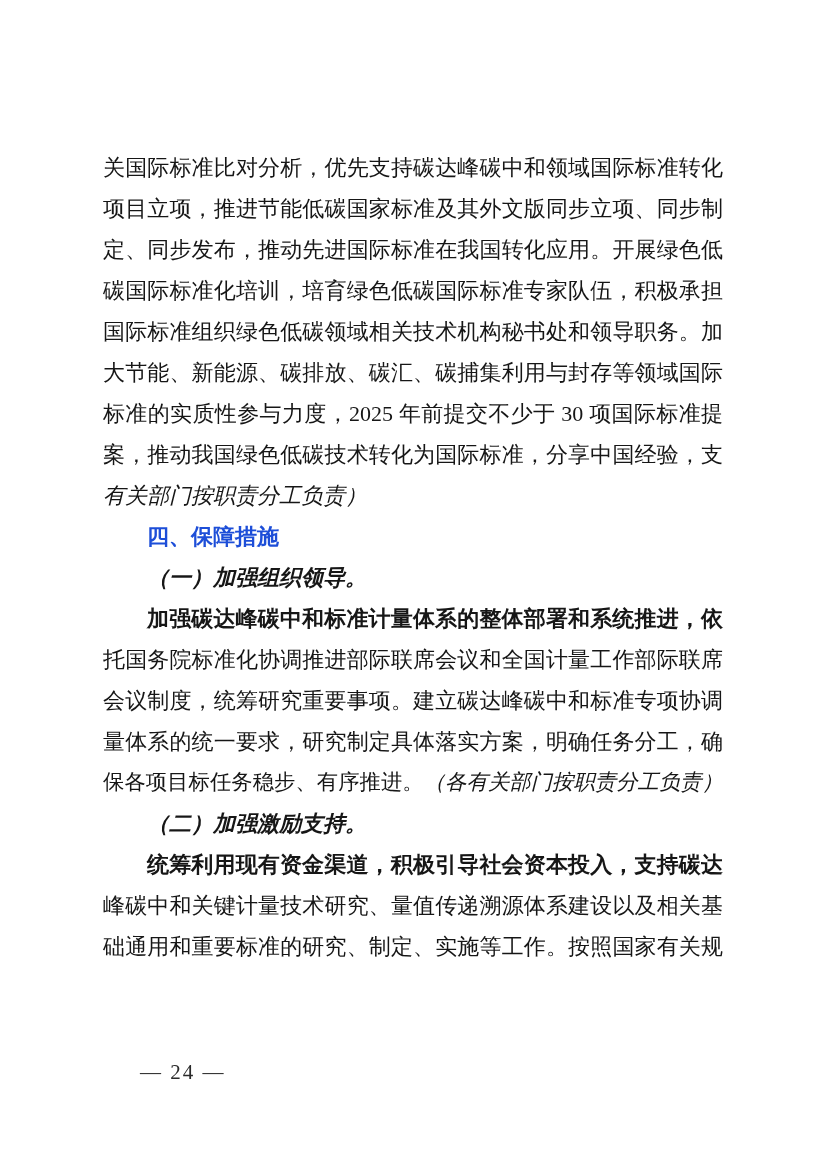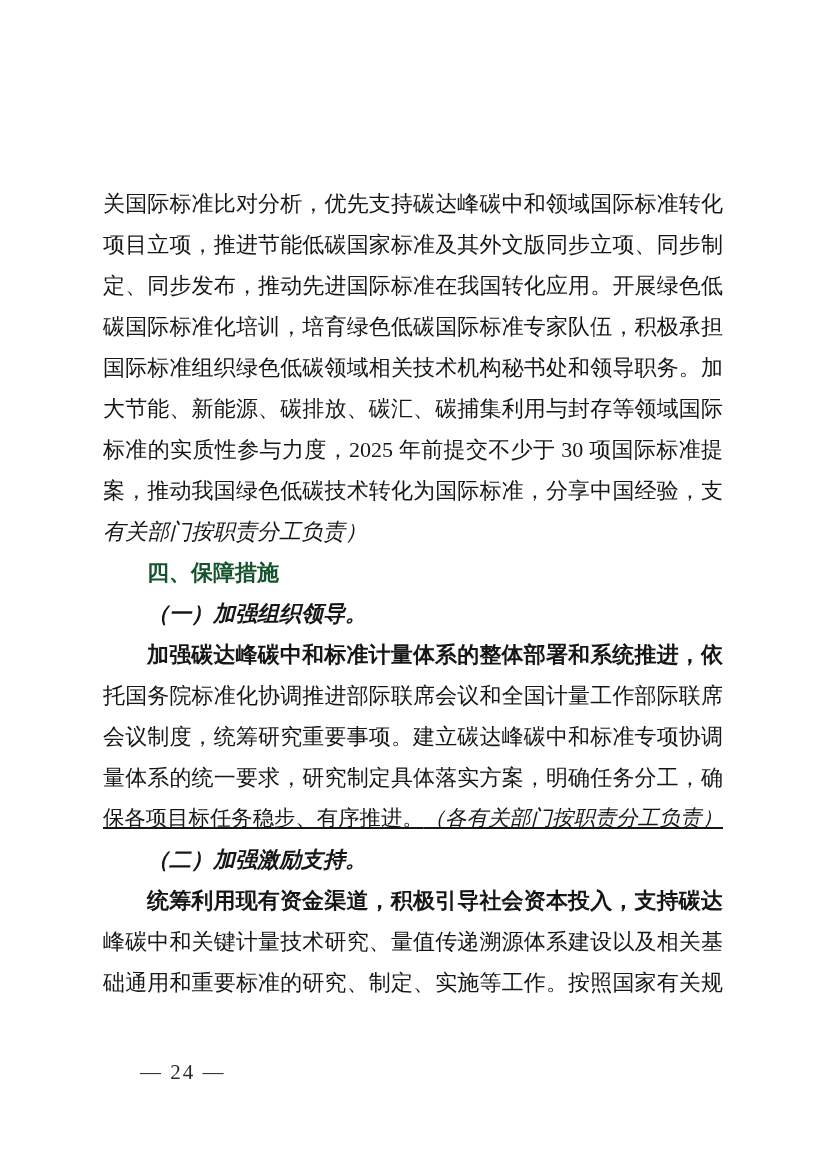--- a/index.html
+++ b/index.html
@@ -18,21 +18,20 @@
   .page {
     position: absolute;
     inset: 0;
     background: #ffffff;
   }
   .doc {
     position: absolute;
     left: 103px;
     top: 147px;
     width: 620px;
-    margin-top: 36px;
   }
   .line {
     font-size: 22px;
     line-height: 41px;
     min-height: 41px;
     text-align: left;
     word-break: keep-all;
     white-space: nowrap;
   }
   .line.justify {
@@ -40,26 +39,25 @@
     text-align: justify;
     text-align-last: justify;
     text-justify: inter-character;
   }
   .line.indent {
     text-indent: 2em;
     font-weight: bold;
   }
   .line.compact {
     font-size: 21.3px;
-    text-decoration: underline;
   }
   .line.heading {
     font-family: "Liberation Sans", "DejaVu Sans", sans-serif;
     font-weight: bold;
-    color: #14532d;
+    color: #1d4ed8;
   }
   .kaiti {
     font-style: italic;
   }
   .page-number {
     position: absolute;
     left: 140px;
     top: 1058px;
     font-size: 21px;
     line-height: 28px;

